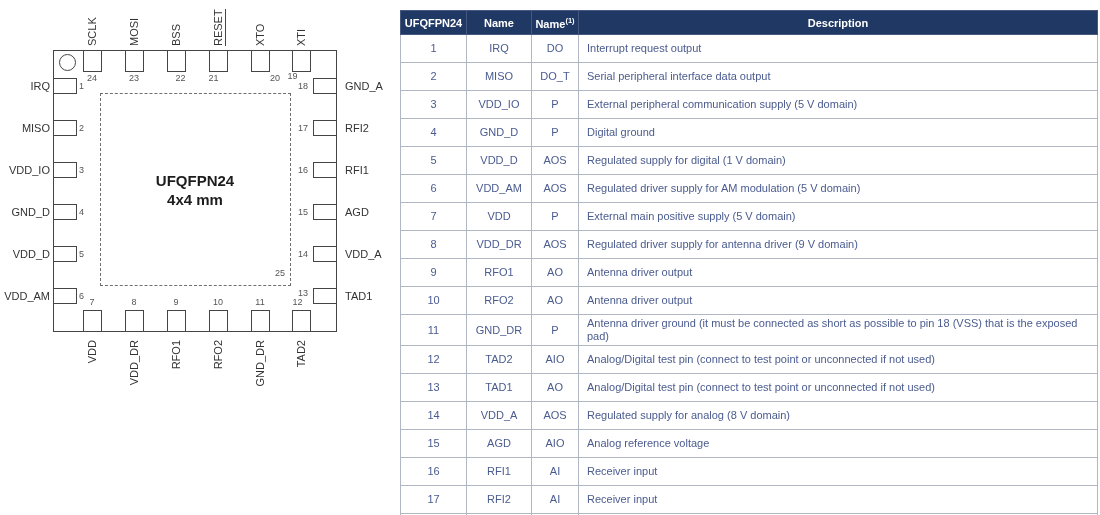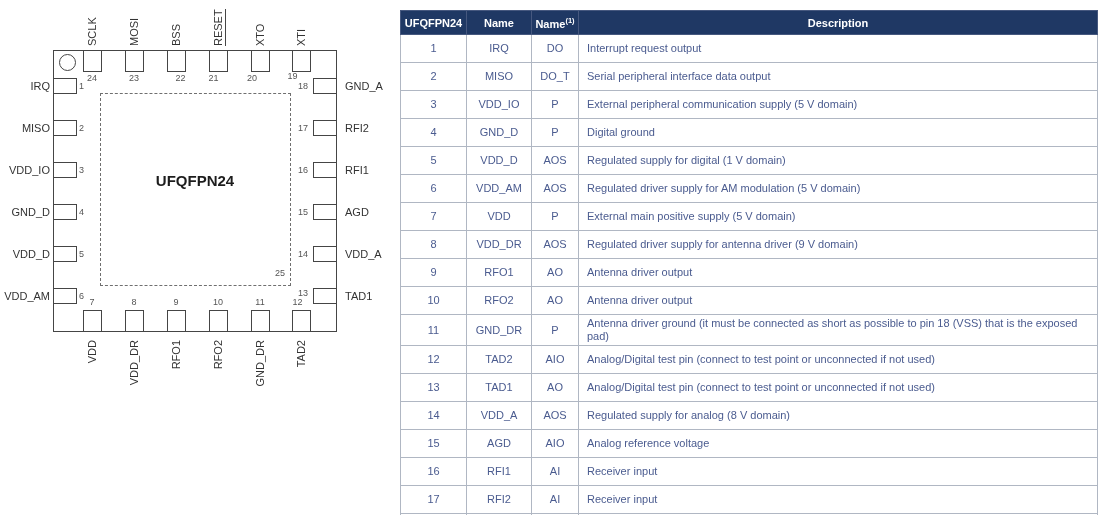--- a/index.html
+++ b/index.html
@@ -42,41 +42,42 @@
 <body>
 
 <div id="app">
 
   <div>
     <div class="chip-outline"></div>
     <div class="pin1-circle"></div>
     <div class="pad-outline"></div>
     <div class="pkg-title">
       <div>UFQFPN24</div>
+      <div>4x4 mm</div>
     </div>
     <div class="pin-num" style="left:270px;top:268px;width:20px;text-align:center">25</div>
 
     <div class="pin-rect v" style="left:82.5px;top:50px"></div>
     <div class="pin-num" style="left:82.5px;top:72.5px;width:19px;text-align:center">24</div>
     <div class="side-label rot top-label" style="left:86px;top:46px"><span>SCLK</span></div>
 
     <div class="pin-rect v" style="left:124.5px;top:50px"></div>
     <div class="pin-num" style="left:124.5px;top:72.5px;width:19px;text-align:center">23</div>
     <div class="side-label rot top-label" style="left:128px;top:46px"><span>MOSI</span></div>
 
     <div class="pin-rect v" style="left:166.5px;top:50px"></div>
     <div class="pin-num" style="left:166.5px;top:72.5px;width:19px;text-align:right">22</div>
     <div class="side-label rot top-label" style="left:170px;top:46px"><span>BSS</span></div>
 
     <div class="pin-rect v" style="left:208.5px;top:50px"></div>
     <div class="pin-num" style="left:208.5px;top:72.5px;width:19px;text-align:left">21</div>
     <div class="side-label rot top-label" style="left:212px;top:46px"><span class="bar">RESET</span></div>
 
     <div class="pin-rect v" style="left:250.5px;top:50px"></div>
-    <div class="pin-num" style="left:247px;top:72.5px;width:19px;text-align:left">20</div>
+    <div class="pin-num" style="left:261px;top:72.5px;width:19px;text-align:right">20</div>
     <div class="side-label rot top-label" style="left:254px;top:46px"><span>XTO</span></div>
 
     <div class="pin-rect v" style="left:291.5px;top:50px"></div>
     <div class="pin-num" style="left:283px;top:71px;width:19px;text-align:center">19</div>
     <div class="side-label rot top-label" style="left:295px;top:46px"><span>XTI</span></div>
 
     <div class="pin-rect h" style="left:53px;top:78px"></div>
     <div class="pin-num" style="left:79px;top:81px">1</div>
     <div class="side-label left-label" style="left:0;top:80px">IRQ</div>
 

